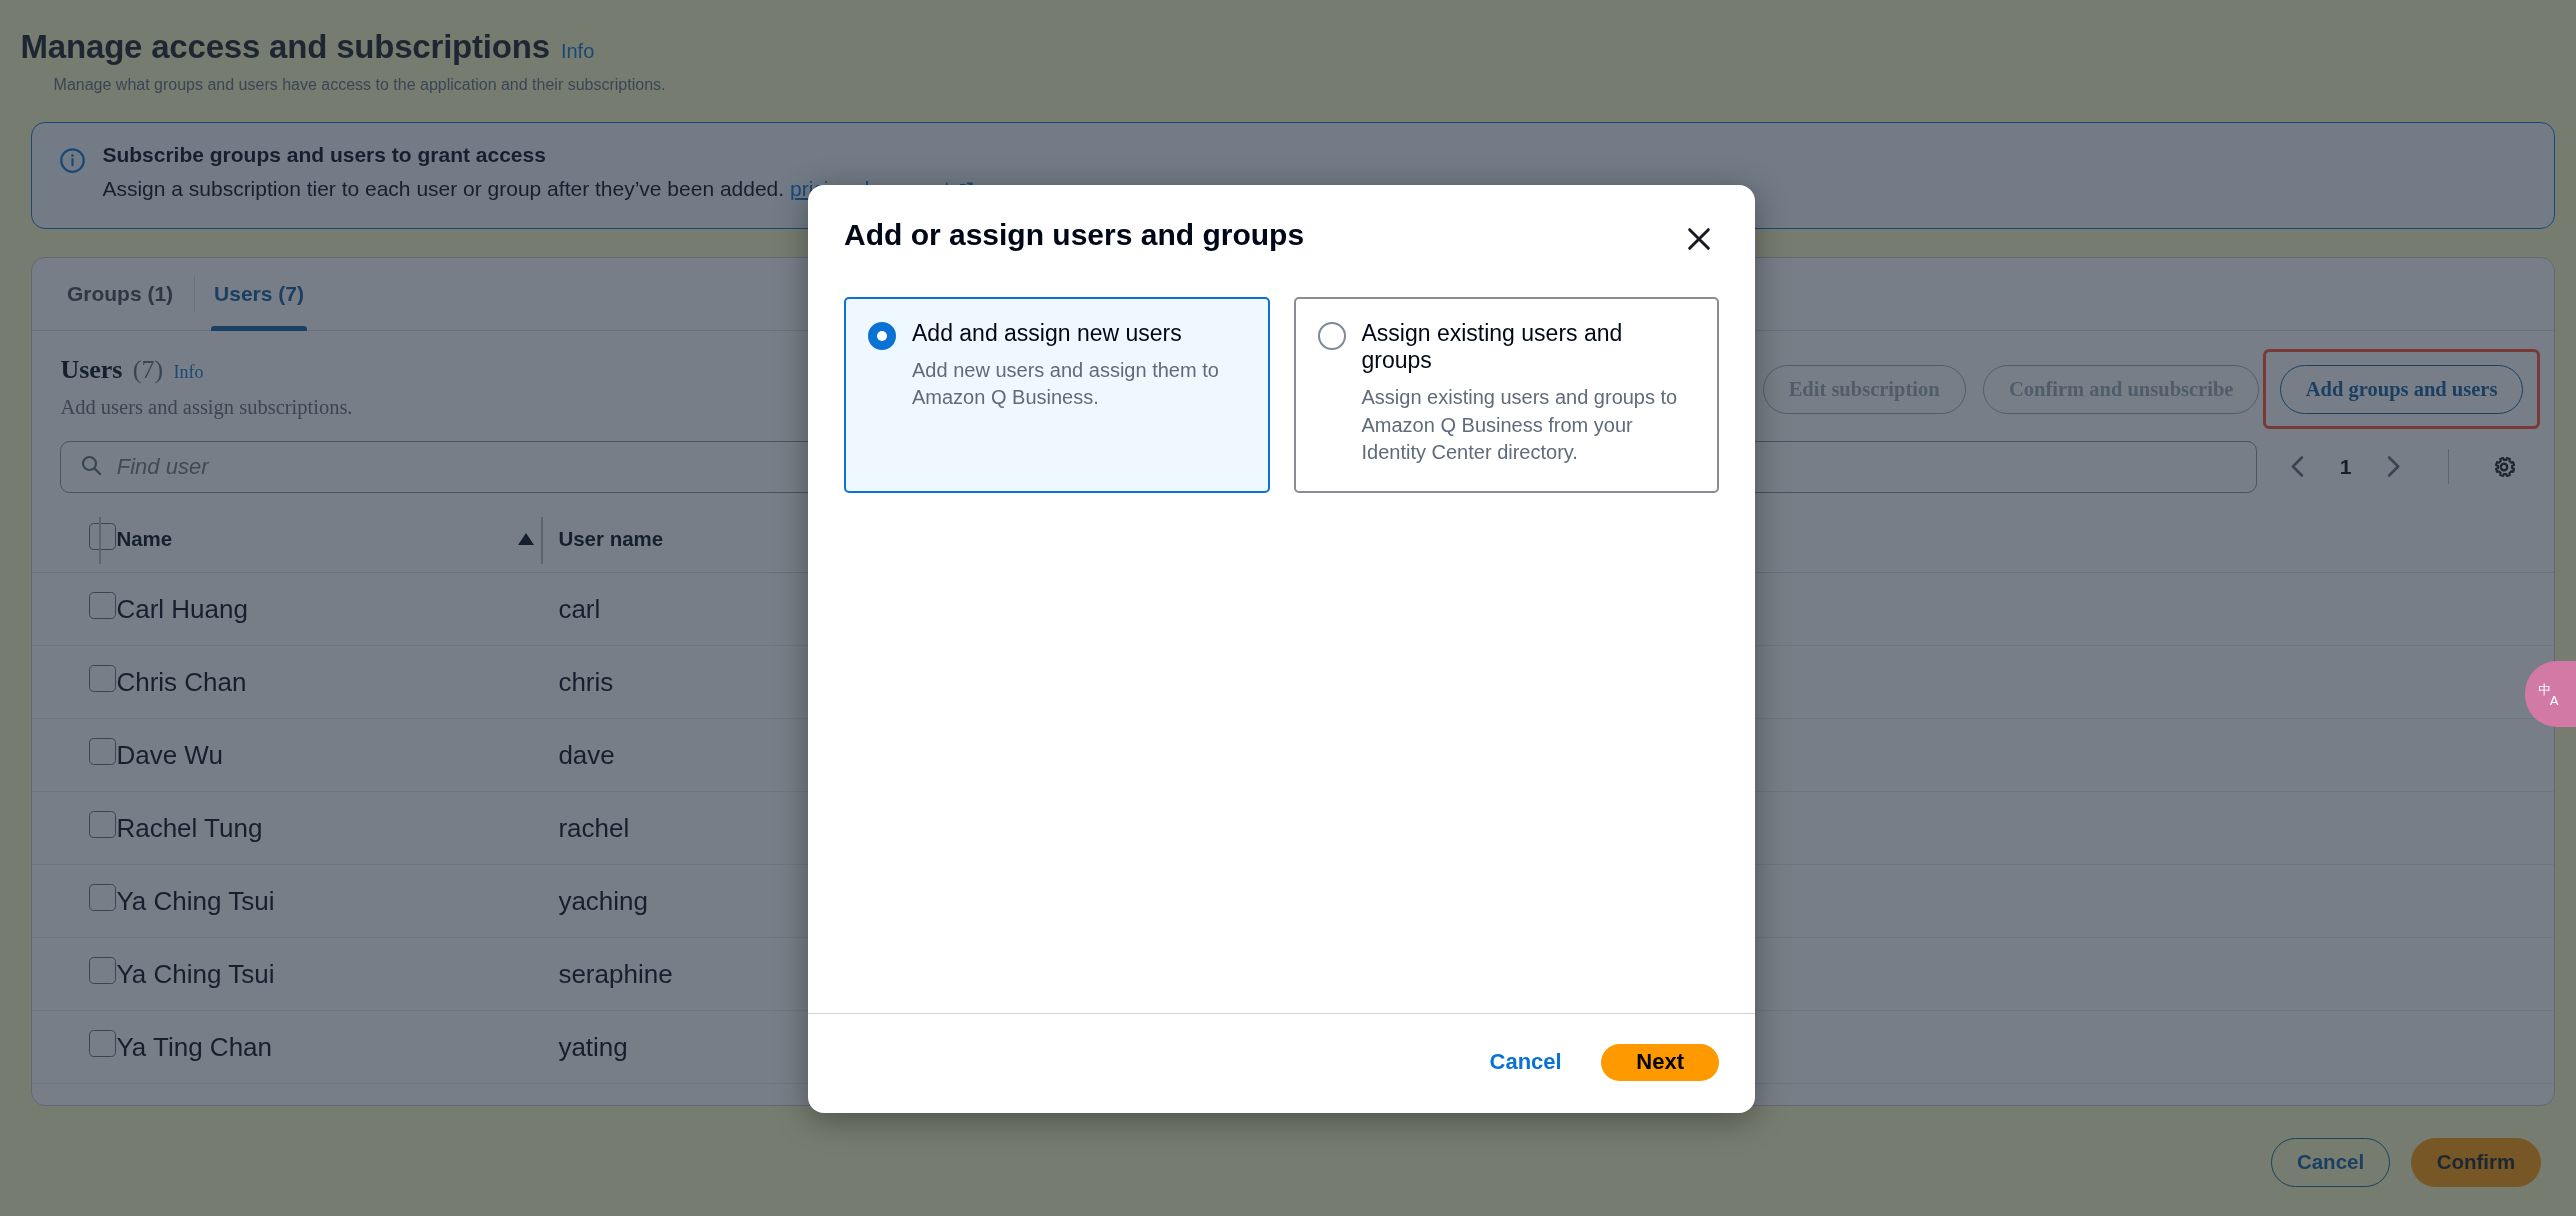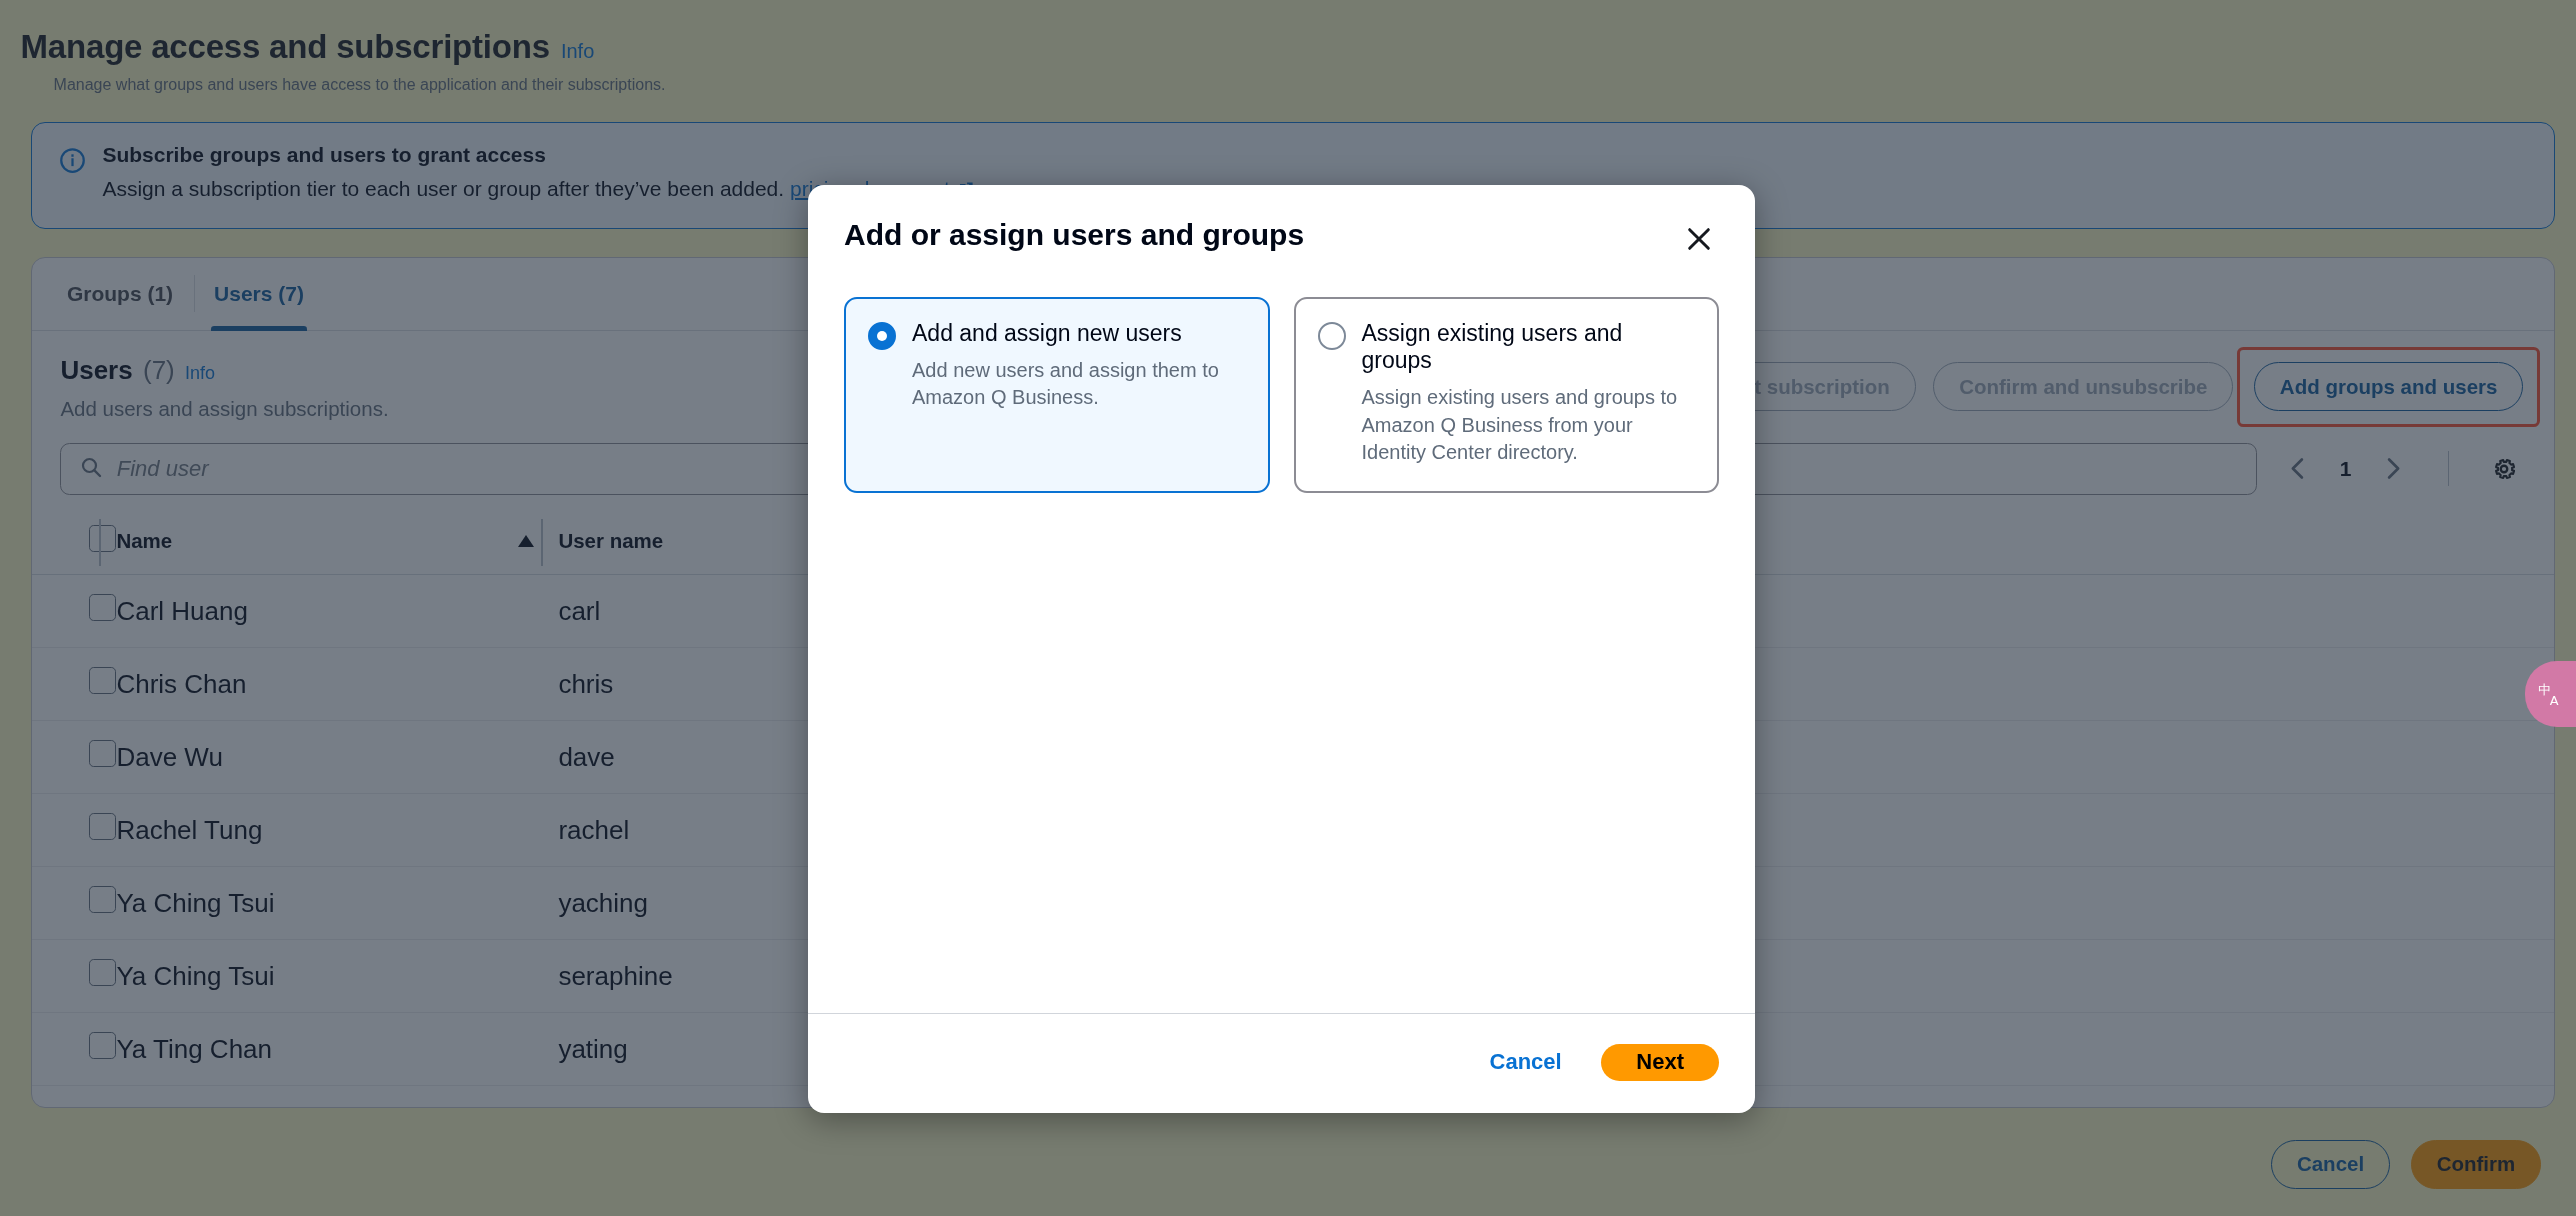--- a/index.html
+++ b/index.html
@@ -68,21 +68,21 @@
   }
   .tab + .tab::before {
     content: ""; position: absolute; left: 0; top: 17.4px; bottom: 17.4px; width: 1.6px; background: #d9dce1;
   }
   .tab.active { color: #0f5a9c; }
   .tab.active::after {
     content: ""; position: absolute; left: 17.4px; right: 17.4px; bottom: -1.6px; height: 5.5px;
     background: #0f5a9c; border-radius: 3.2px 3.2px 0 0;
   }
 
-  .section-head { display: flex; justify-content: space-between; align-items: flex-start; padding: 24px 28px 0 28px; }
+  .section-head { display: flex; justify-content: space-between; align-items: center; padding: 24px 28px 0 28px; font-family: Liberation Serif, serif; }
   .sh-left { }
   .sh-title-row { display: flex; align-items: baseline; gap: 10.3px; }
   .sh-title { font-size: 26px; font-weight: 700; color: #000716; }
   .sh-count { font-size: 26px; font-weight: 400; color: #5f6b7a; }
   .sh-info { font-size: 18px; color: #0972d3; text-decoration: none; }
   .sh-sub { font-size: 20.5px; color: #5f6b7a; margin-top: 11px; }
 
   .sh-actions { display: flex; gap: 17.4px; align-items: center; padding-top: 4.7px; }
   .btn {
     border-radius: 32px; font-size: 20.5px; font-weight: 700;
@@ -139,21 +139,21 @@
     background: #ffffff; border-radius: 16px;
     box-shadow: 0 6.3px 32px rgba(0,0,0,0.35);
     display: flex; flex-direction: column;
   }
   .m-head { display: flex; align-items: flex-start; justify-content: space-between; padding: 33px 36px 0 36px; gap: 48px; }
   .m-title { font-size: 30px; font-weight: 700; color: #000716; }
   .m-close { width: 41px; height: 41px; display: flex; align-items: center; justify-content: center; cursor: pointer; }
   .m-body { flex: 1 1 auto; padding: 38px 36px 0 36px; }
   .tiles { display: flex; gap: 24px; }
   .tile {
-    flex: 1 1 0; border: 2.4px solid #8c8c94; border-radius: 13px;
+    flex: 1 1 0; border: 2.4px solid #8c8c94; border-radius: 5px;
     padding: 20.5px 22px 24px 22px; display: flex; gap: 16px; cursor: pointer; min-height: 147px;
   }
   .tile.selected { border-color: #0972d3; background: #f0f8ff; }
   .radio {
     flex: 0 0 auto; width: 28px; height: 28px; border-radius: 50%;
     border: 2.4px solid #7d8998; background: #fff; margin-top: 2.4px; position: relative;
   }
   .radio.on { border-color: #0972d3; background: #0972d3; }
   .radio.on::after {
     content: ""; position: absolute; left: 50%; top: 50%; width: 10.3px; height: 10.3px;

